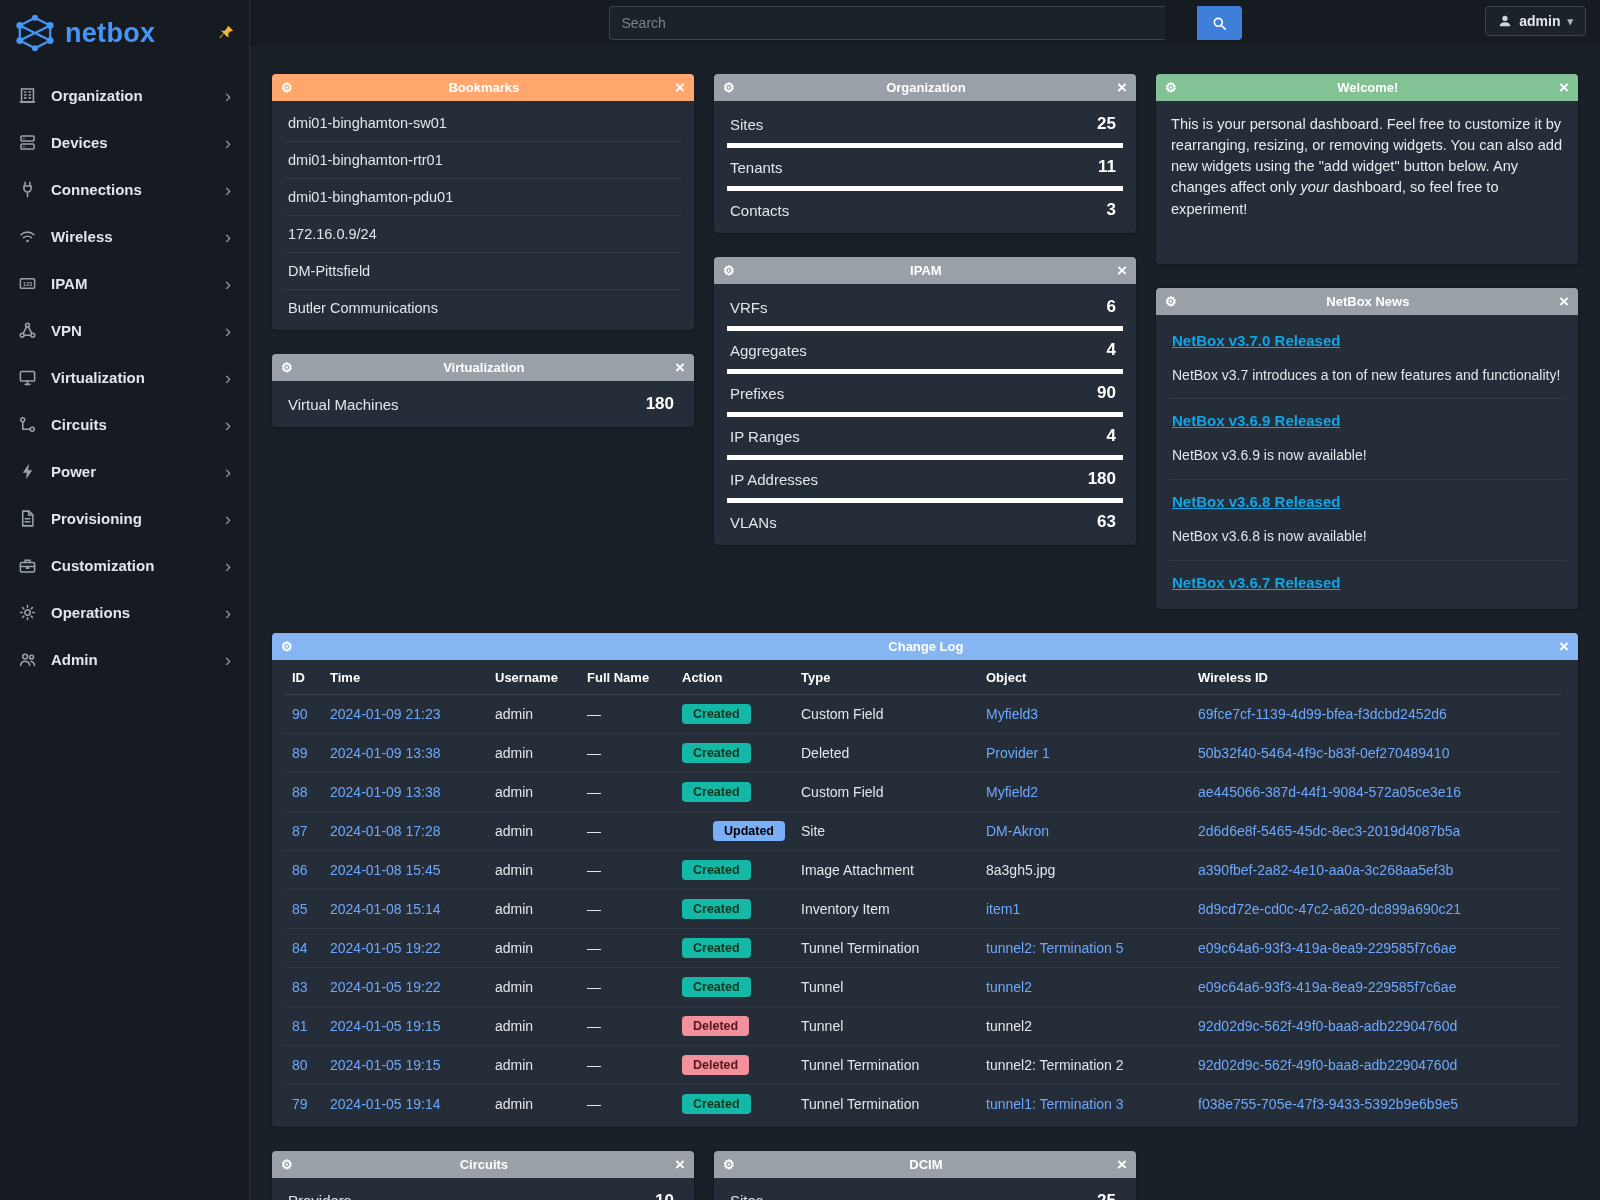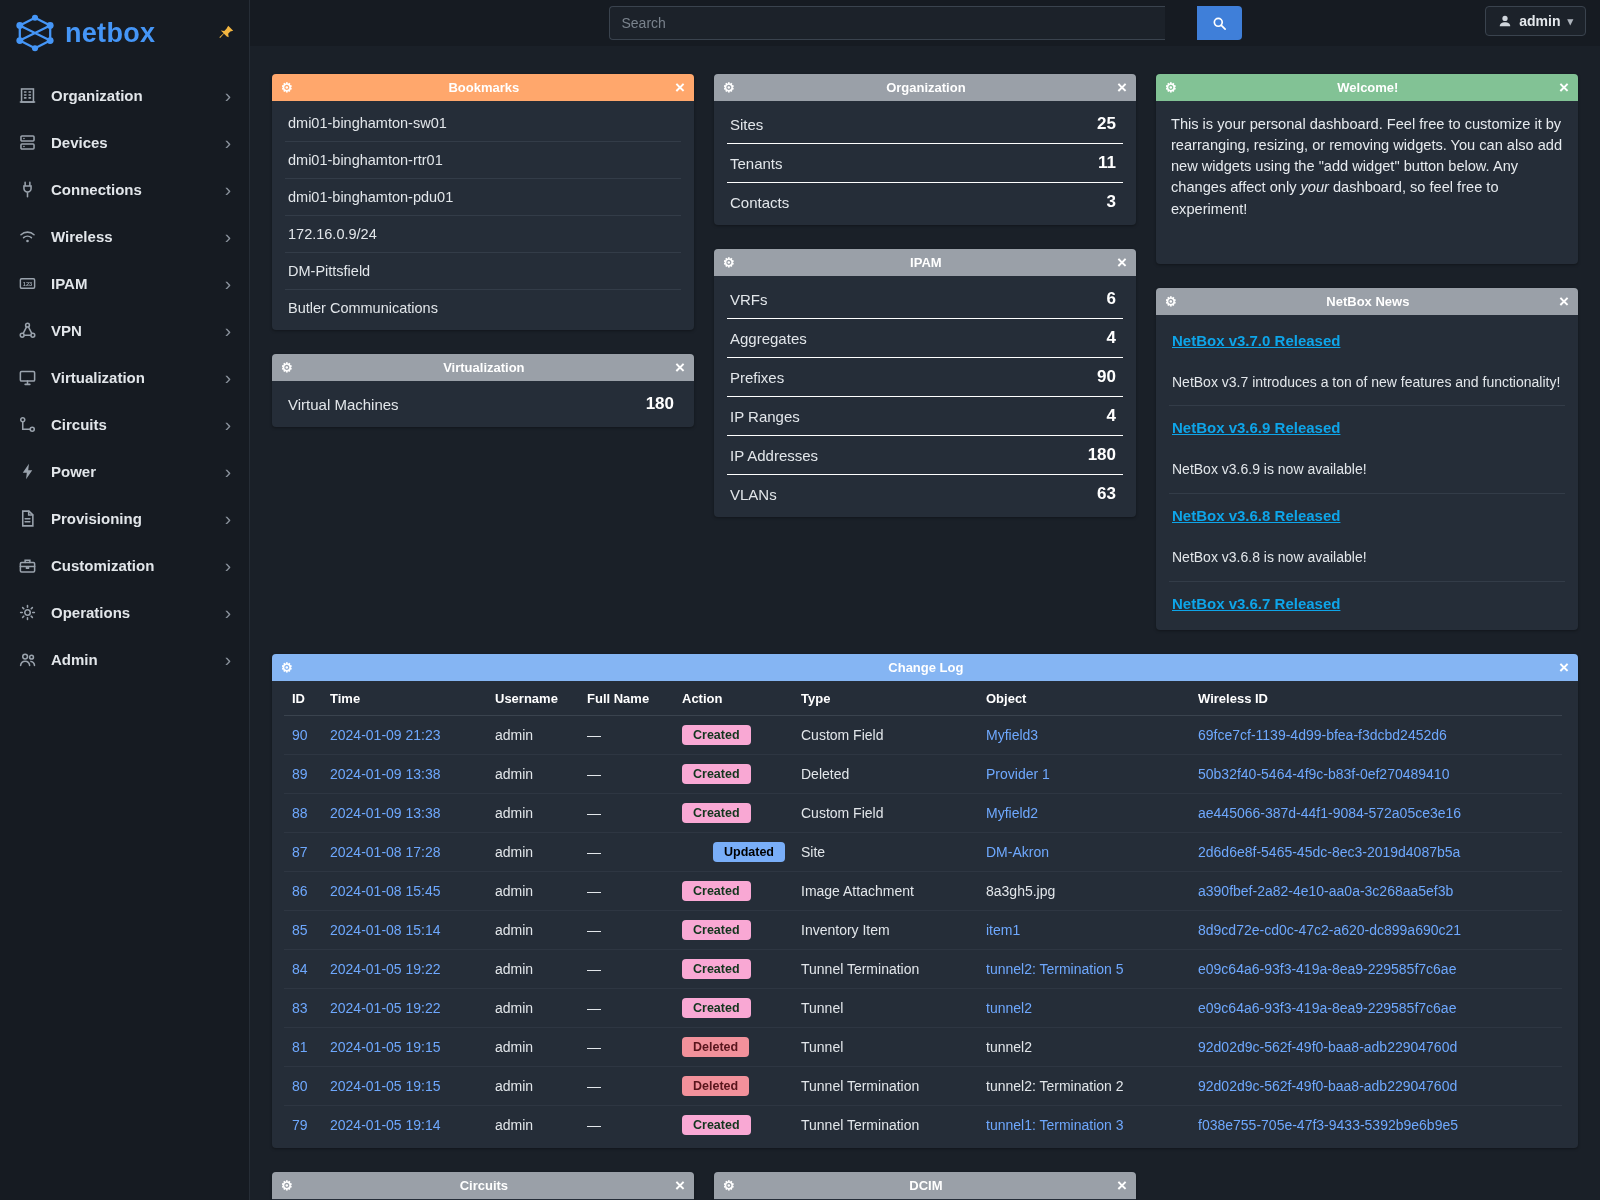--- a/index.html
+++ b/index.html
@@ -43,45 +43,45 @@
   .widget-header .close { cursor:pointer; font-size:17px; line-height:1; }
   .hdr-orange { background:#ffa76c; }
   .hdr-gray   { background:#9aa0a8; }
   .hdr-green  { background:#82c295; }
   .hdr-blue   { background:#85b5f3; }
   .widget-body { padding:4px 13px; }
   
   .bm-row { padding:10px 3px; font-size:14.5px; color:#e2e6ea; border-bottom:1px solid #333c48; cursor:pointer; }
   .bm-row:last-child { border-bottom:none; }
   
-  .stat-row { display:flex; align-items:center; justify-content:space-between; padding:9px 3px; border-bottom:1px solid #ffffff; cursor:pointer; }
+  .stat-row { display:flex; align-items:center; justify-content:space-between; padding:9px 3px; border-bottom:5px solid #ffffff; cursor:pointer; }
   .stat-row:last-child { border-bottom:none; }
   .stat-label { font-size:15px; color:#e2e6ea; }
   .stat-value { font-size:17px; font-weight:700; color:#ffffff; padding-right:4px; }
   
   .welcome-body { padding:13px 15px 44px 15px; font-size:14.6px; line-height:1.45; color:#e6eaee; }
   .welcome-body em { font-style:italic; }
   
   .news-item { padding:13px 3px; border-bottom:1px solid #333c48; }
   .news-item:last-child { border-bottom:none; }
   .news-link { color:#0ea5e9; font-weight:700; font-size:15px; text-decoration:underline; cursor:pointer; }
-  .news-desc { margin-top:23px; font-size:14px; color:#e2e6ea; line-height:1.4; }
+  .news-desc { margin-top:16px; font-size:14px; color:#e2e6ea; line-height:1.4; }
   
   .cl-body { padding:0 16px 4px 12px; }
   .cl-table { width:100%; border-collapse:collapse; font-size:14px; }
   .cl-table th { text-align:left; font-size:13px; color:#fff; font-weight:700; padding:10px 8px 9px 8px; border-bottom:1px solid #3a434e; white-space:nowrap; }
   .cl-table td { padding:9px 8px; border-bottom:1px solid #2e3642; color:#e2e6ea; white-space:nowrap; }
   .cl-table tr:last-child td { border-bottom:none; }
   .cl-table th:nth-child(1){width:38px}  .cl-table th:nth-child(2){width:165px}
   .cl-table th:nth-child(3){width:92px}  .cl-table th:nth-child(4){width:95px}
   .cl-table th:nth-child(5){width:105px} .cl-table th:nth-child(6){width:185px}
   .cl-table th:nth-child(7){width:212px}
   a.link { color:#6ea8fe; text-decoration:none; cursor:pointer; }
   .badge { display:inline-block; padding:3px 11px; border-radius:4px; font-size:12.5px; font-weight:700; }
-  .badge-created { background:#f9a8d4; color:#12351d; }
+  .badge-created { background:#14b8a6; color:#12351d; }
   .badge-updated { background:#79aef8; color:#000000;margin-left:31px; }
   .badge-deleted { background:#f2919b; color:#58151c; }
 </style>
 </head>
 <body>
 
 <aside class="sidebar">
   <div class="brand-row">
     <span style="display:flex">
       <svg width="42" height="38" viewBox="0 0 44 40">

